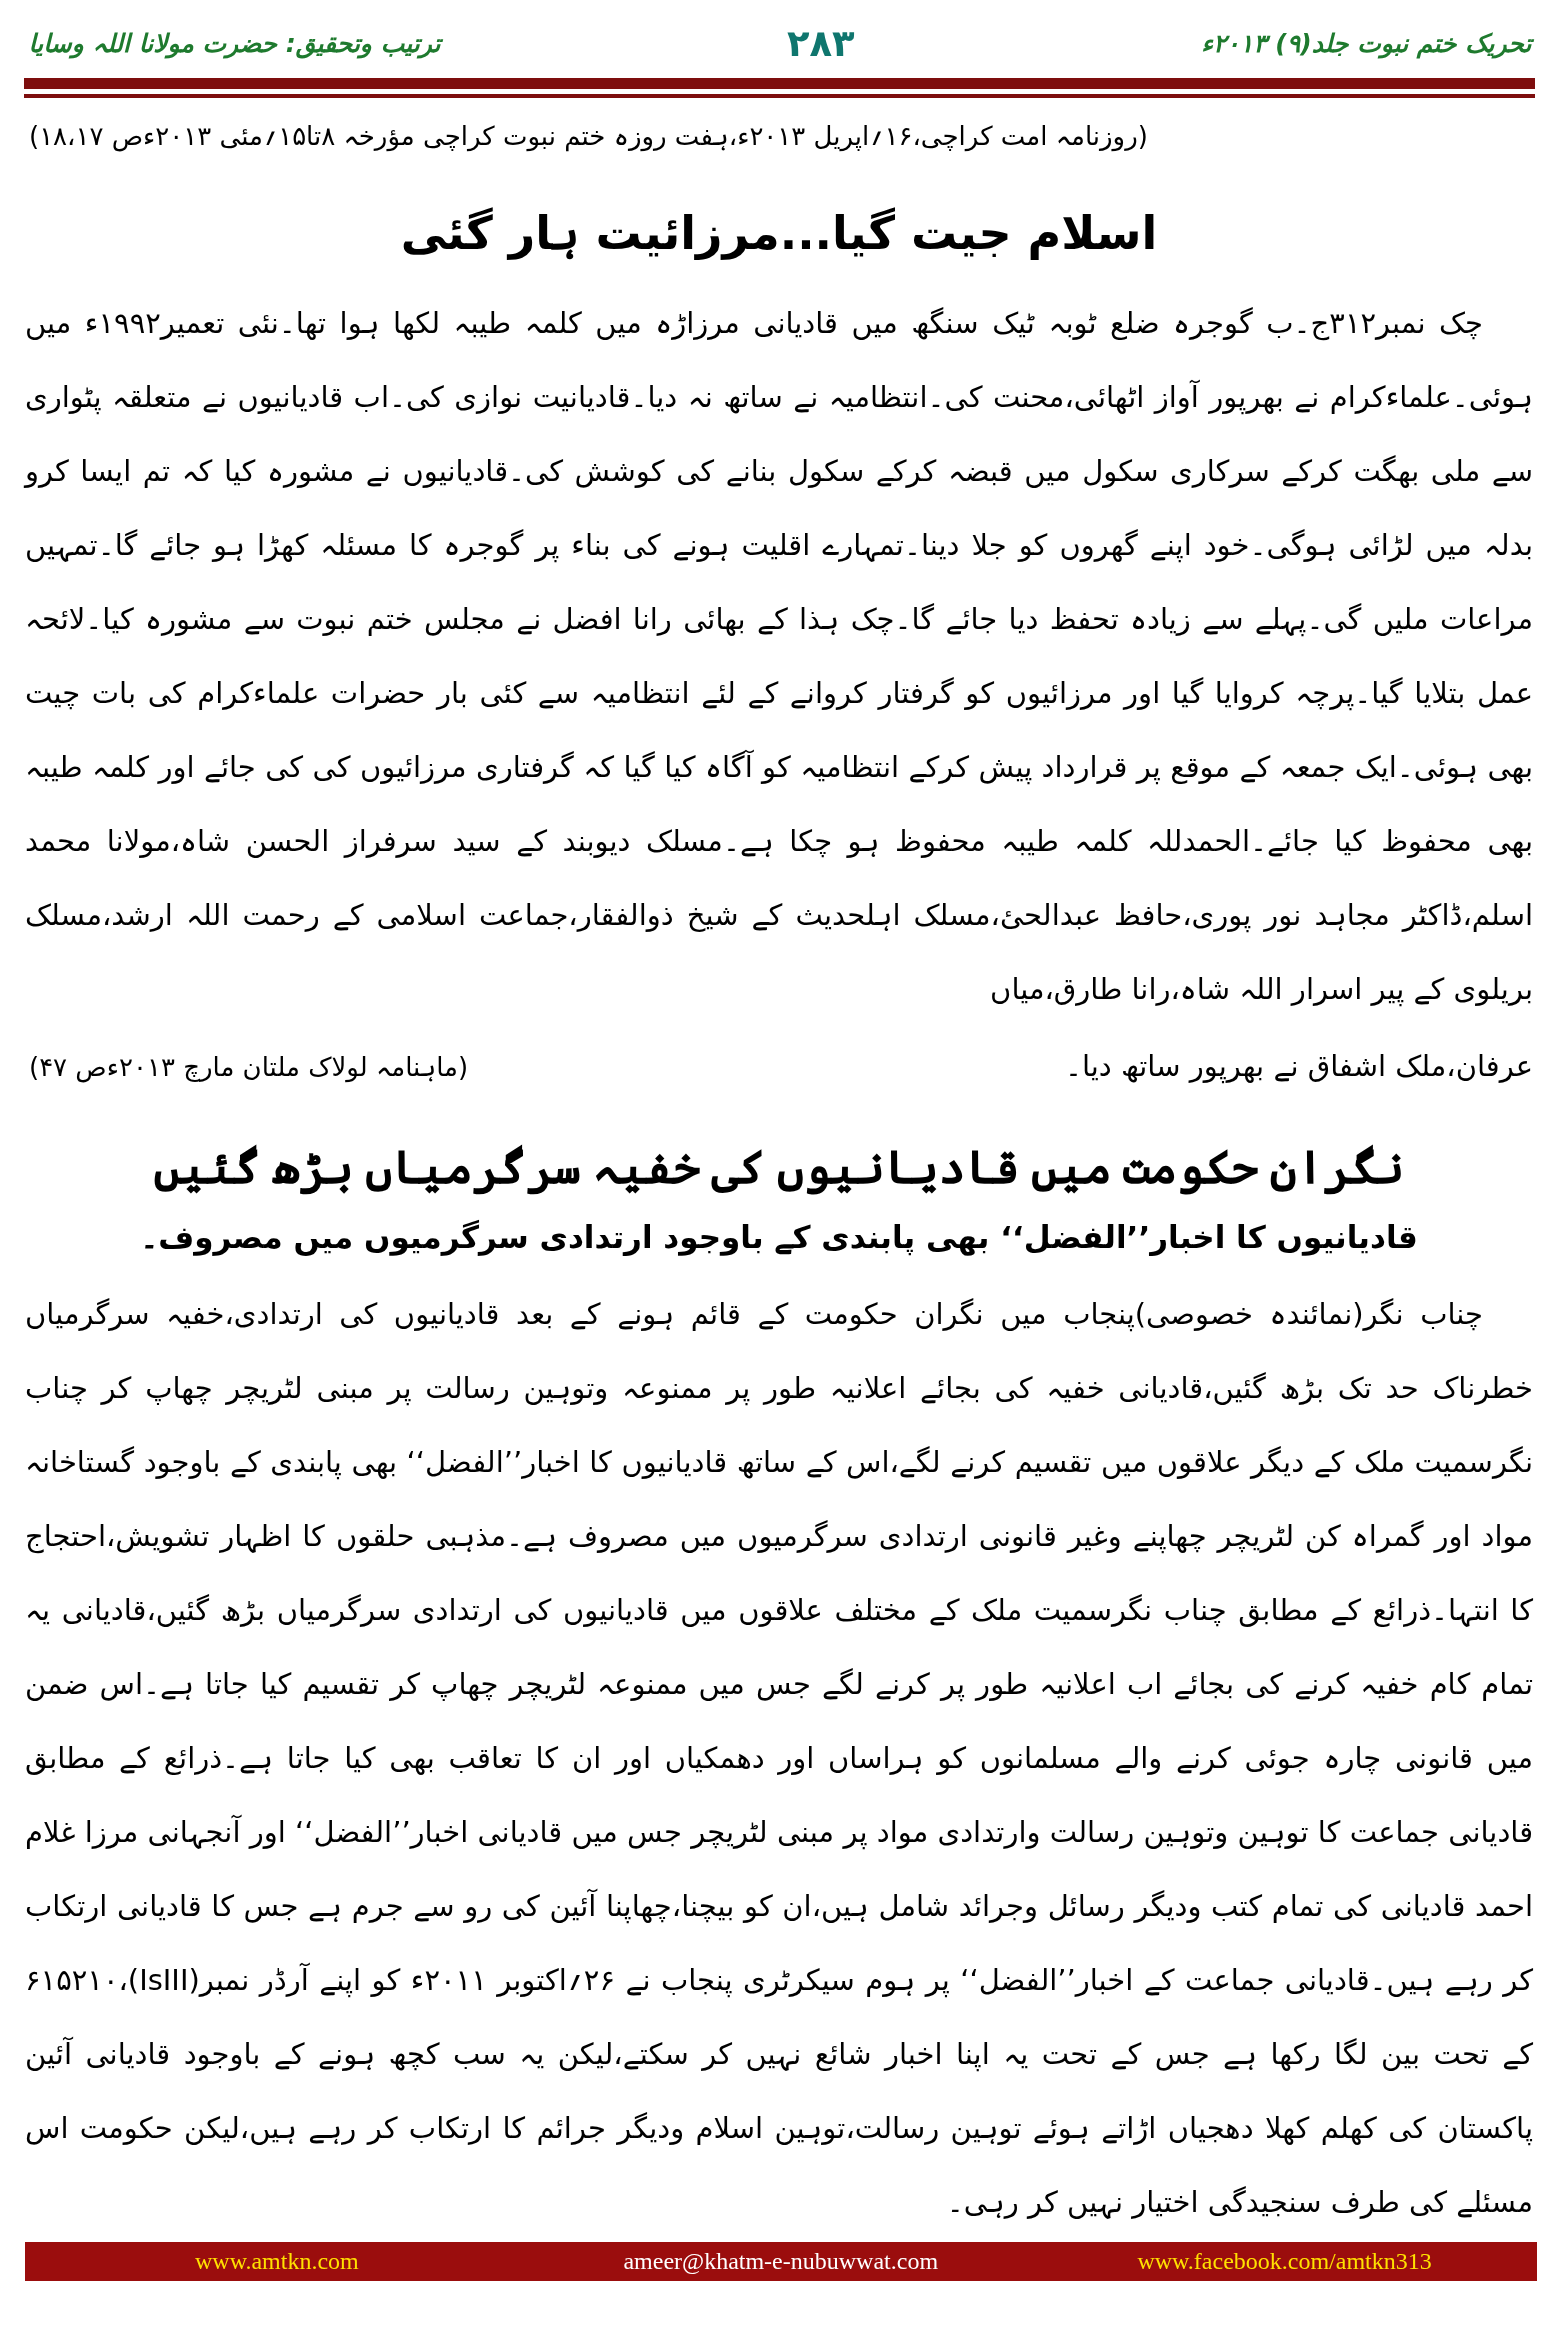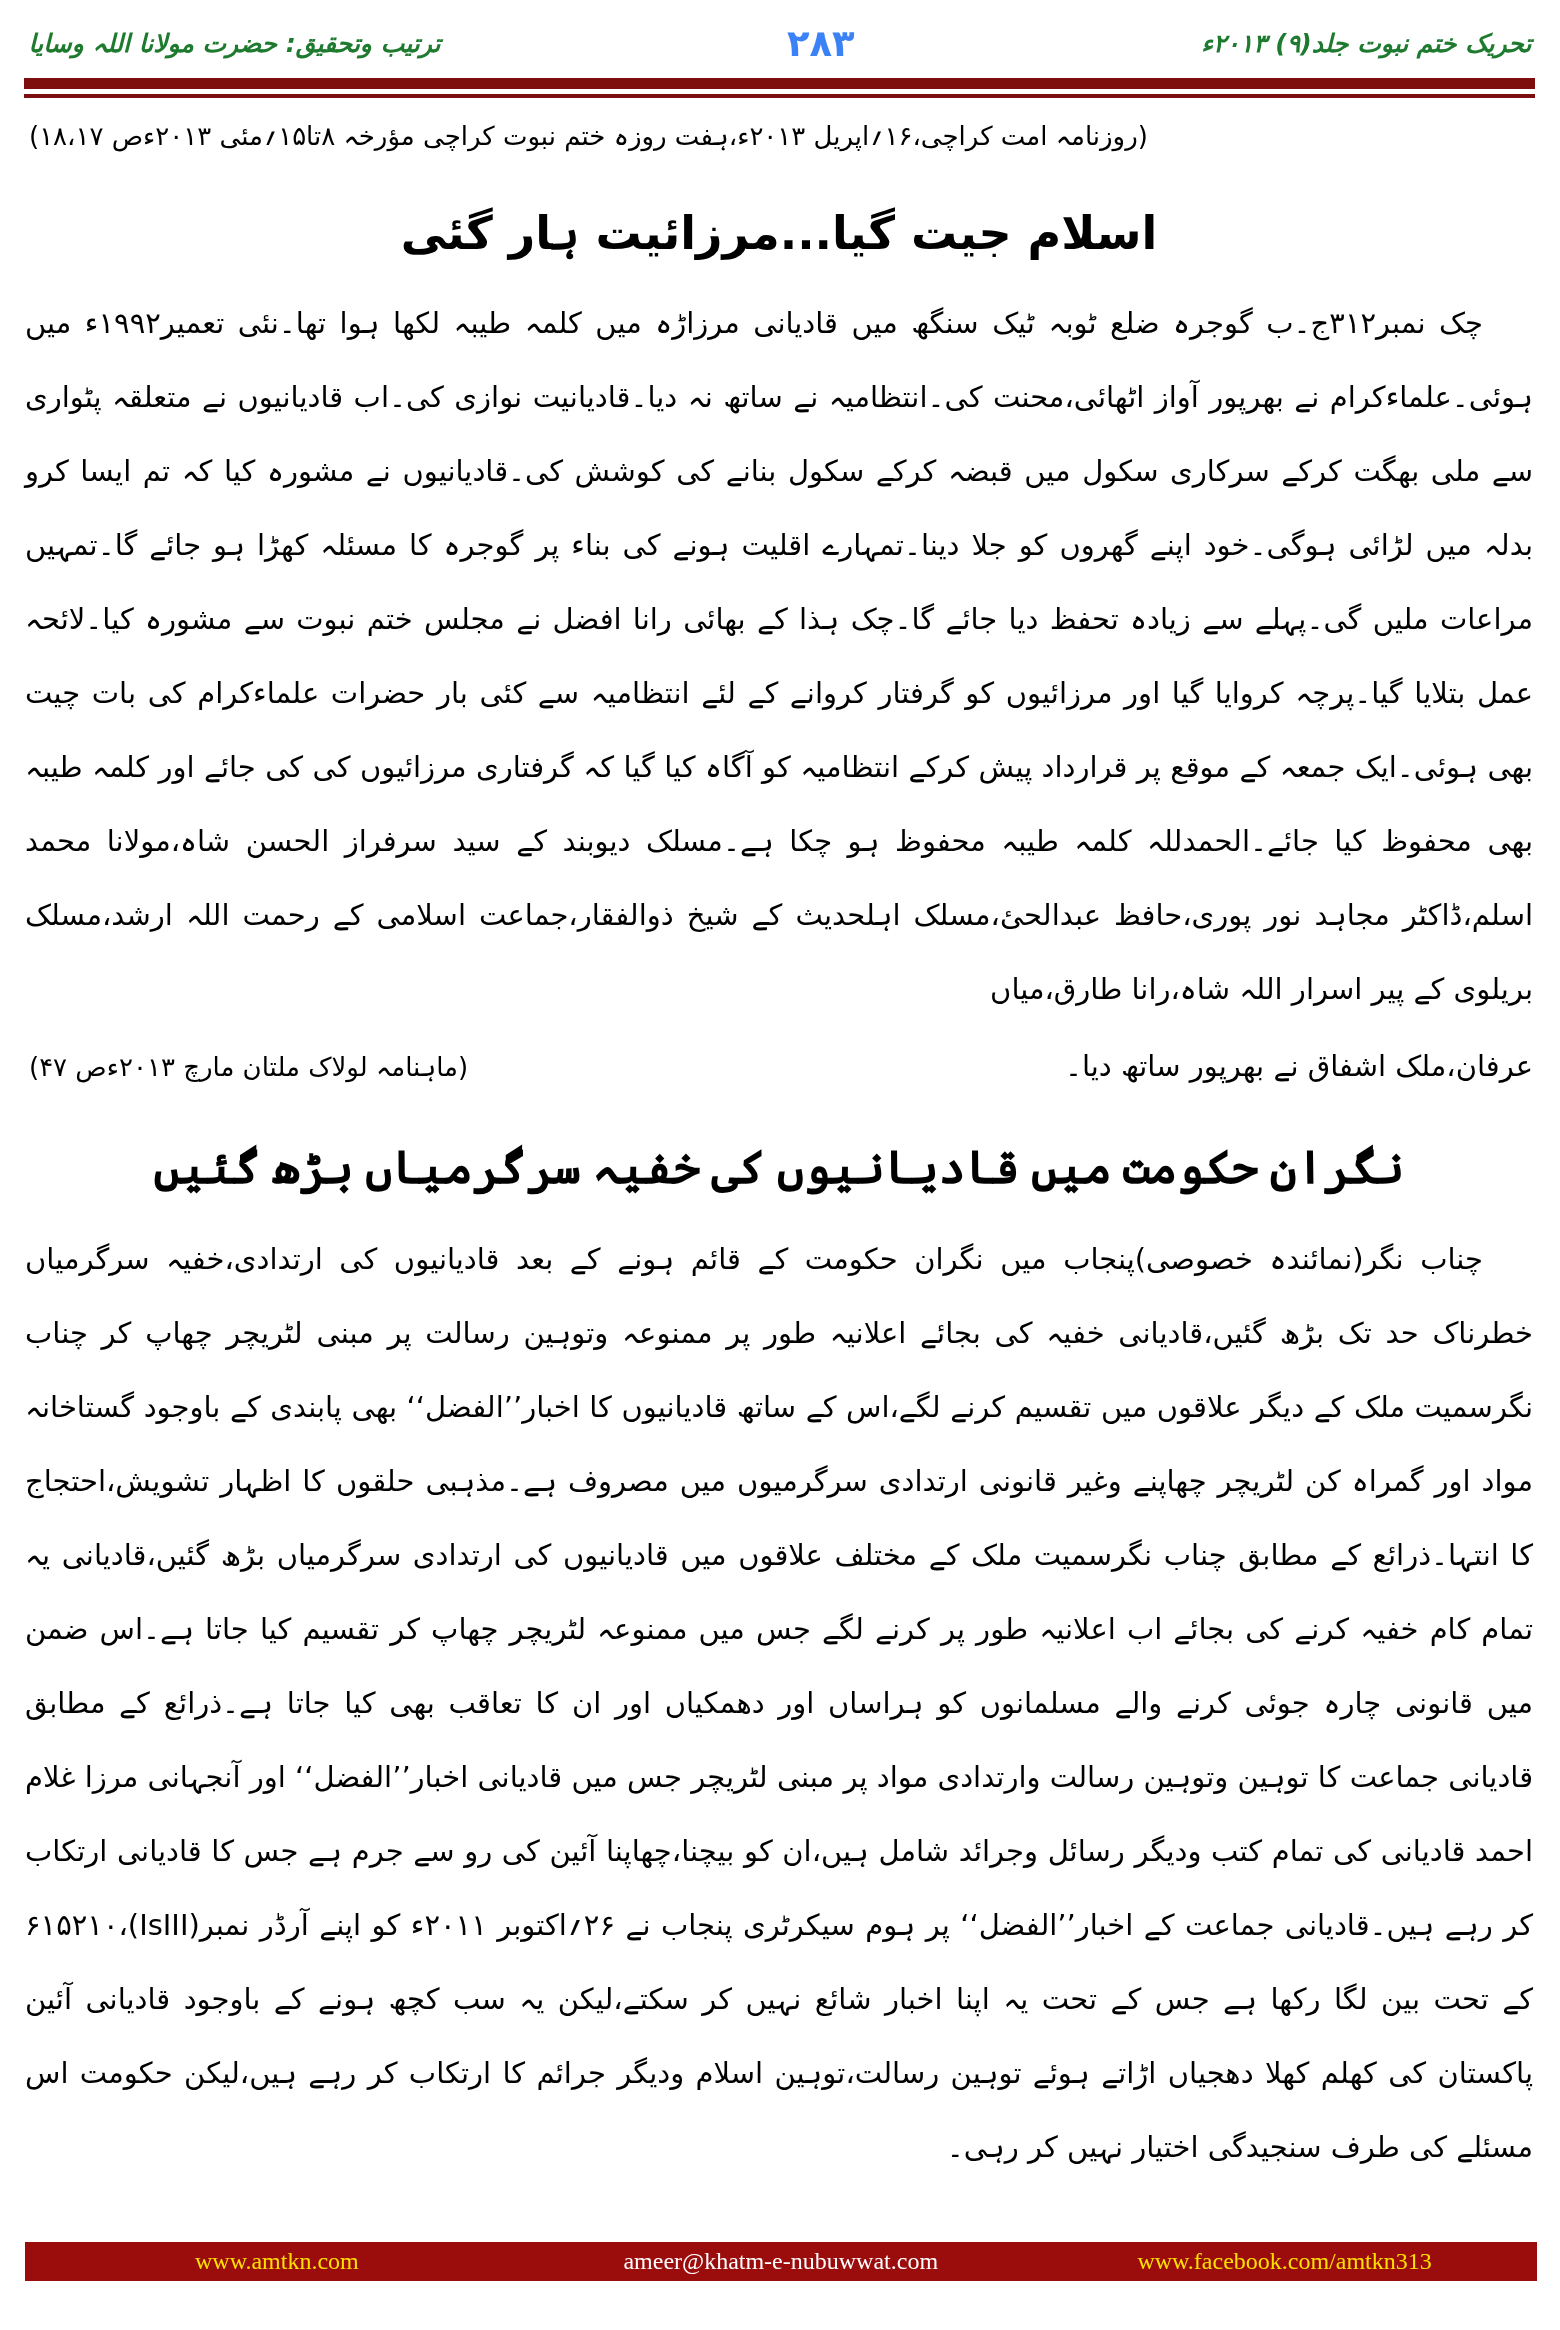--- a/index.html
+++ b/index.html
@@ -23,21 +23,21 @@
     align-items: center;
     margin: 22px 28.6px 0 28.6px;
   }
   .header .edition {
     color: #1e7a2e;
     font-size: 25px;
     font-weight: bold;
     font-style: italic;
   }
   .header .pageno {
-    color: #3b82f6;
+    color: #0f766e;
     font-size: 37px;
     font-weight: bold;
   }
   
   .rule-wrap { margin: 13.4px 25px 0 23.5px; }
   .rule-thick { height: 11px; background: #7e0e0e; }
   .rule-thin  { height: 4.2px;  background: #7e0e0e; margin-top: 4.2px; }
   
   .content { margin: 0 27px 0 25px; color: #000; }
   .para {
@@ -126,20 +126,21 @@
 
     <div class="h1">اسلام جیت گیا...مرزائیت ہار گئی</div>
 
     <p class="para indent">چک نمبر۳۱۲ج۔ب گوجرہ ضلع ٹوبہ ٹیک سنگھ میں قادیانی مرزاڑہ میں کلمہ طیبہ لکھا ہوا تھا۔نئی تعمیر۱۹۹۲ء میں ہوئی۔علماءکرام نے بھرپور آواز اٹھائی،محنت کی۔انتظامیہ نے ساتھ نہ دیا۔قادیانیت نوازی کی۔اب قادیانیوں نے متعلقہ پٹواری سے ملی بھگت کرکے سرکاری سکول میں قبضہ کرکے سکول بنانے کی کوشش کی۔قادیانیوں نے مشورہ کیا کہ تم ایسا کرو بدلہ میں لڑائی ہوگی۔خود اپنے گھروں کو جلا دینا۔تمہارے اقلیت ہونے کی بناء پر گوجرہ کا مسئلہ کھڑا ہو جائے گا۔تمہیں مراعات ملیں گی۔پہلے سے زیادہ تحفظ دیا جائے گا۔چک ہذا کے بھائی رانا افضل نے مجلس ختم نبوت سے مشورہ کیا۔لائحہ عمل بتلایا گیا۔پرچہ کروایا گیا اور مرزائیوں کو گرفتار کروانے کے لئے انتظامیہ سے کئی بار حضرات علماءکرام کی بات چیت بھی ہوئی۔ایک جمعہ کے موقع پر قرارداد پیش کرکے انتظامیہ کو آگاہ کیا گیا کہ گرفتاری مرزائیوں کی کی جائے اور کلمہ طیبہ بھی محفوظ کیا جائے۔الحمدللہ کلمہ طیبہ محفوظ ہو چکا ہے۔مسلک دیوبند کے سید سرفراز الحسن شاہ،مولانا محمد اسلم،ڈاکٹر مجاہد نور پوری،حافظ عبدالحیٔ،مسلک اہلحدیث کے شیخ ذوالفقار،جماعت اسلامی کے رحمت اللہ ارشد،مسلک بریلوی کے پیر اسرار اللہ شاہ،رانا طارق،میاں</p>
     <div class="lastline-row">
       <span class="lastline">عرفان،ملک اشفاق نے بھرپور ساتھ دیا۔</span>
       <span class="citation">(ماہنامہ لولاک ملتان مارچ ۲۰۱۳ءص ۴۷)</span>
     </div>
 
     <div class="h2">نگران حکومت میں قادیانیوں کی خفیہ سرگرمیاں بڑھ گئیں</div>
+    <div class="h2sub">قادیانیوں کا اخبار’’الفضل‘‘ بھی پابندی کے باوجود ارتدادی سرگرمیوں میں مصروف۔</div>
 
     <p class="para indent">چناب نگر(نمائندہ خصوصی)پنجاب میں نگران حکومت کے قائم ہونے کے بعد قادیانیوں کی ارتدادی،خفیہ سرگرمیاں خطرناک حد تک بڑھ گئیں،قادیانی خفیہ کی بجائے اعلانیہ طور پر ممنوعہ وتوہین رسالت پر مبنی لٹریچر چھاپ کر چناب نگرسمیت ملک کے دیگر علاقوں میں تقسیم کرنے لگے،اس کے ساتھ قادیانیوں کا اخبار’’الفضل‘‘ بھی پابندی کے باوجود گستاخانہ مواد اور گمراہ کن لٹریچر چھاپنے وغیر قانونی ارتدادی سرگرمیوں میں مصروف ہے۔مذہبی حلقوں کا اظہار تشویش،احتجاج کا انتہا۔ذرائع کے مطابق چناب نگرسمیت ملک کے مختلف علاقوں میں قادیانیوں کی ارتدادی سرگرمیاں بڑھ گئیں،قادیانی یہ تمام کام خفیہ کرنے کی بجائے اب اعلانیہ طور پر کرنے لگے جس میں ممنوعہ لٹریچر چھاپ کر تقسیم کیا جاتا ہے۔اس ضمن میں قانونی چارہ جوئی کرنے والے مسلمانوں کو ہراساں اور دھمکیاں اور ان کا تعاقب بھی کیا جاتا ہے۔ذرائع کے مطابق قادیانی جماعت کا توہین وتوہین رسالت وارتدادی مواد پر مبنی لٹریچر جس میں قادیانی اخبار’’الفضل‘‘ اور آنجہانی مرزا غلام احمد قادیانی کی تمام کتب ودیگر رسائل وجرائد شامل ہیں،ان کو بیچنا،چھاپنا آئین کی رو سے جرم ہے جس کا قادیانی ارتکاب کر رہے ہیں۔قادیانی جماعت کے اخبار’’الفضل‘‘ پر ہوم سیکرٹری پنجاب نے ۲۶؍اکتوبر ۲۰۱۱ء کو اپنے آرڈر نمبر(IsIII)،۶۱۵۲۱۰ کے تحت بین لگا رکھا ہے جس کے تحت یہ اپنا اخبار شائع نہیں کر سکتے،لیکن یہ سب کچھ ہونے کے باوجود قادیانی آئین پاکستان کی کھلم کھلا دھجیاں اڑاتے ہوئے توہین رسالت،توہین اسلام ودیگر جرائم کا ارتکاب کر رہے ہیں،لیکن حکومت اس مسئلے کی طرف سنجیدگی اختیار نہیں کر رہی۔</p>
 
   </div>
 
   <div class="footer-band">
     <span class="flink site">www.amtkn.com</span>
     <span class="flink mail">ameer@khatm-e-nubuwwat.com</span>
     <span class="flink fb">www.facebook.com/amtkn313</span>
   </div>

